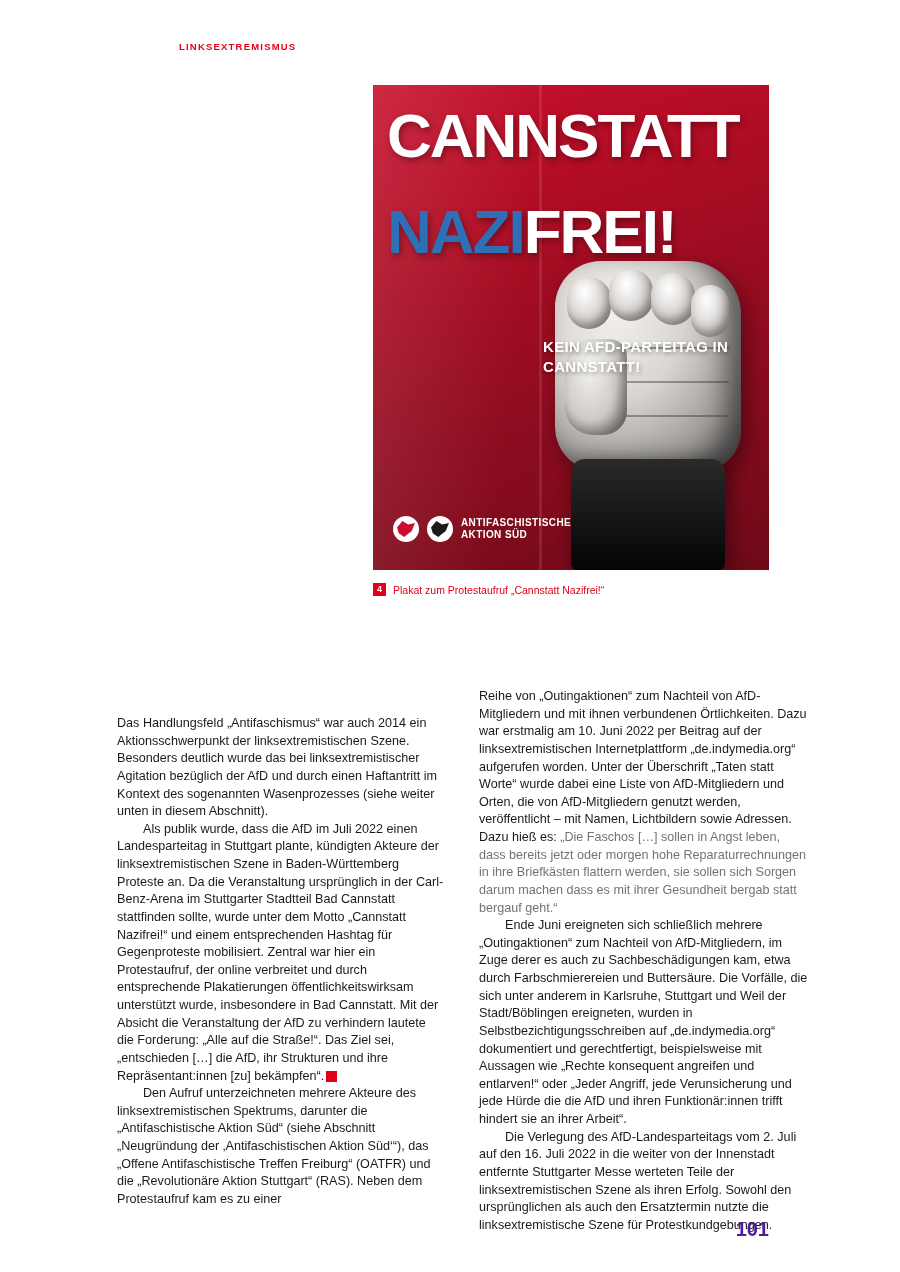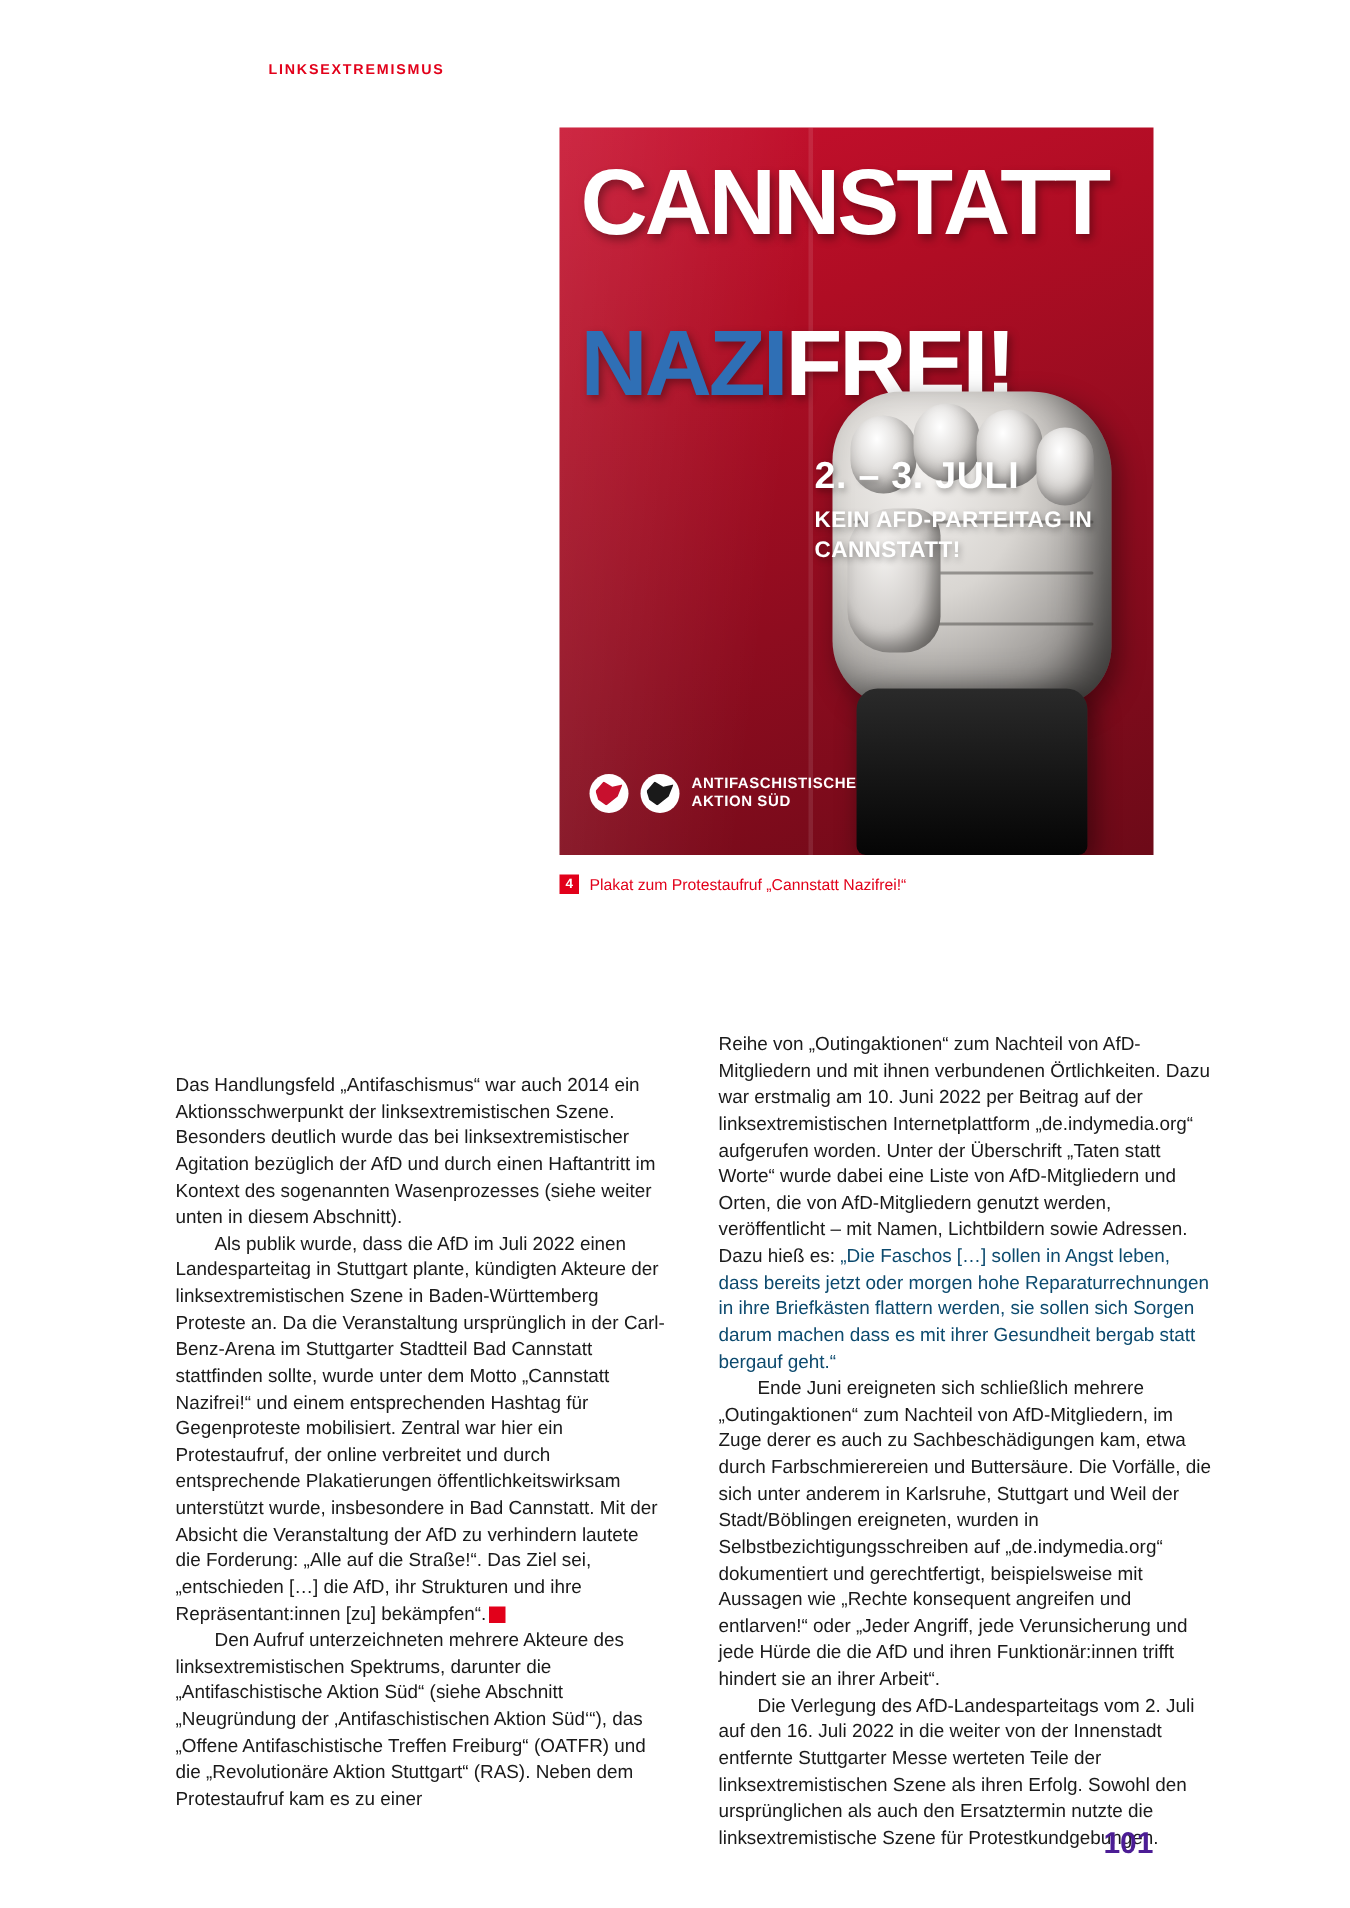--- a/index.html
+++ b/index.html
@@ -78,21 +78,20 @@
   .poster-line2 {
     position: absolute;
     left: 14px;
     top: 118px;
     width: 372px;
     font-weight: 700;
     font-size: 62px;
     line-height: 0.92;
     letter-spacing: -2px;
     text-shadow: 2px 3px 6px rgba(0,0,0,0.35);
-    margin-top: 11px;
   }
   .poster-line2 .nazi { color: #2f6fb5; }
   .poster-line2 .frei { color: #ffffff; }
   .poster-date {
     position: absolute;
     right: 14px;
     top: 218px;
     width: 212px;
     color: #ffffff;
     font-weight: 700;
@@ -254,21 +253,21 @@
     width: 329px;
     font-size: 12.6px;
     line-height: 1.40;
     color: #1a1a1a;
     text-align: left;
   }
   .col-left { left: 117px; }
   .col-right { left: 479px; top: 688px; }
   .col p { margin: 0; }
   .col p.indent { text-indent: 26px; }
-  .hl { color: #0c4a6e; }
+  .hl { color: #737373; }
   .inline-fig {
     display: inline-block;
     background: #e2001a;
     color: #ffffff;
     font-size: 8px;
     font-weight: 700;
     width: 11px;
     height: 11px;
     line-height: 11px;
     text-align: center;
@@ -310,21 +309,20 @@
           <div class="knuckle k3"></div>
           <div class="knuckle k4"></div>
           <div class="fingerline fl1"></div>
           <div class="fingerline fl2"></div>
           <div class="fingerline fl3"></div>
           <div class="thumb"></div>
         </div>
         <div class="sleeve"></div>
       </div>
 
-      <div class="poster-date">2. – 3. JULI</div>
       <div class="poster-sub">KEIN AFD-PARTEITAG IN CANNSTATT!</div>
 
       <div class="logo-row">
         <div class="logo-circle"></div>
         <div class="logo-circle alt"></div>
         <div class="logo-text">
           <div>ANTIFASCHISTISCHE</div>
           <div>AKTION SÜD</div>
         </div>
       </div>

